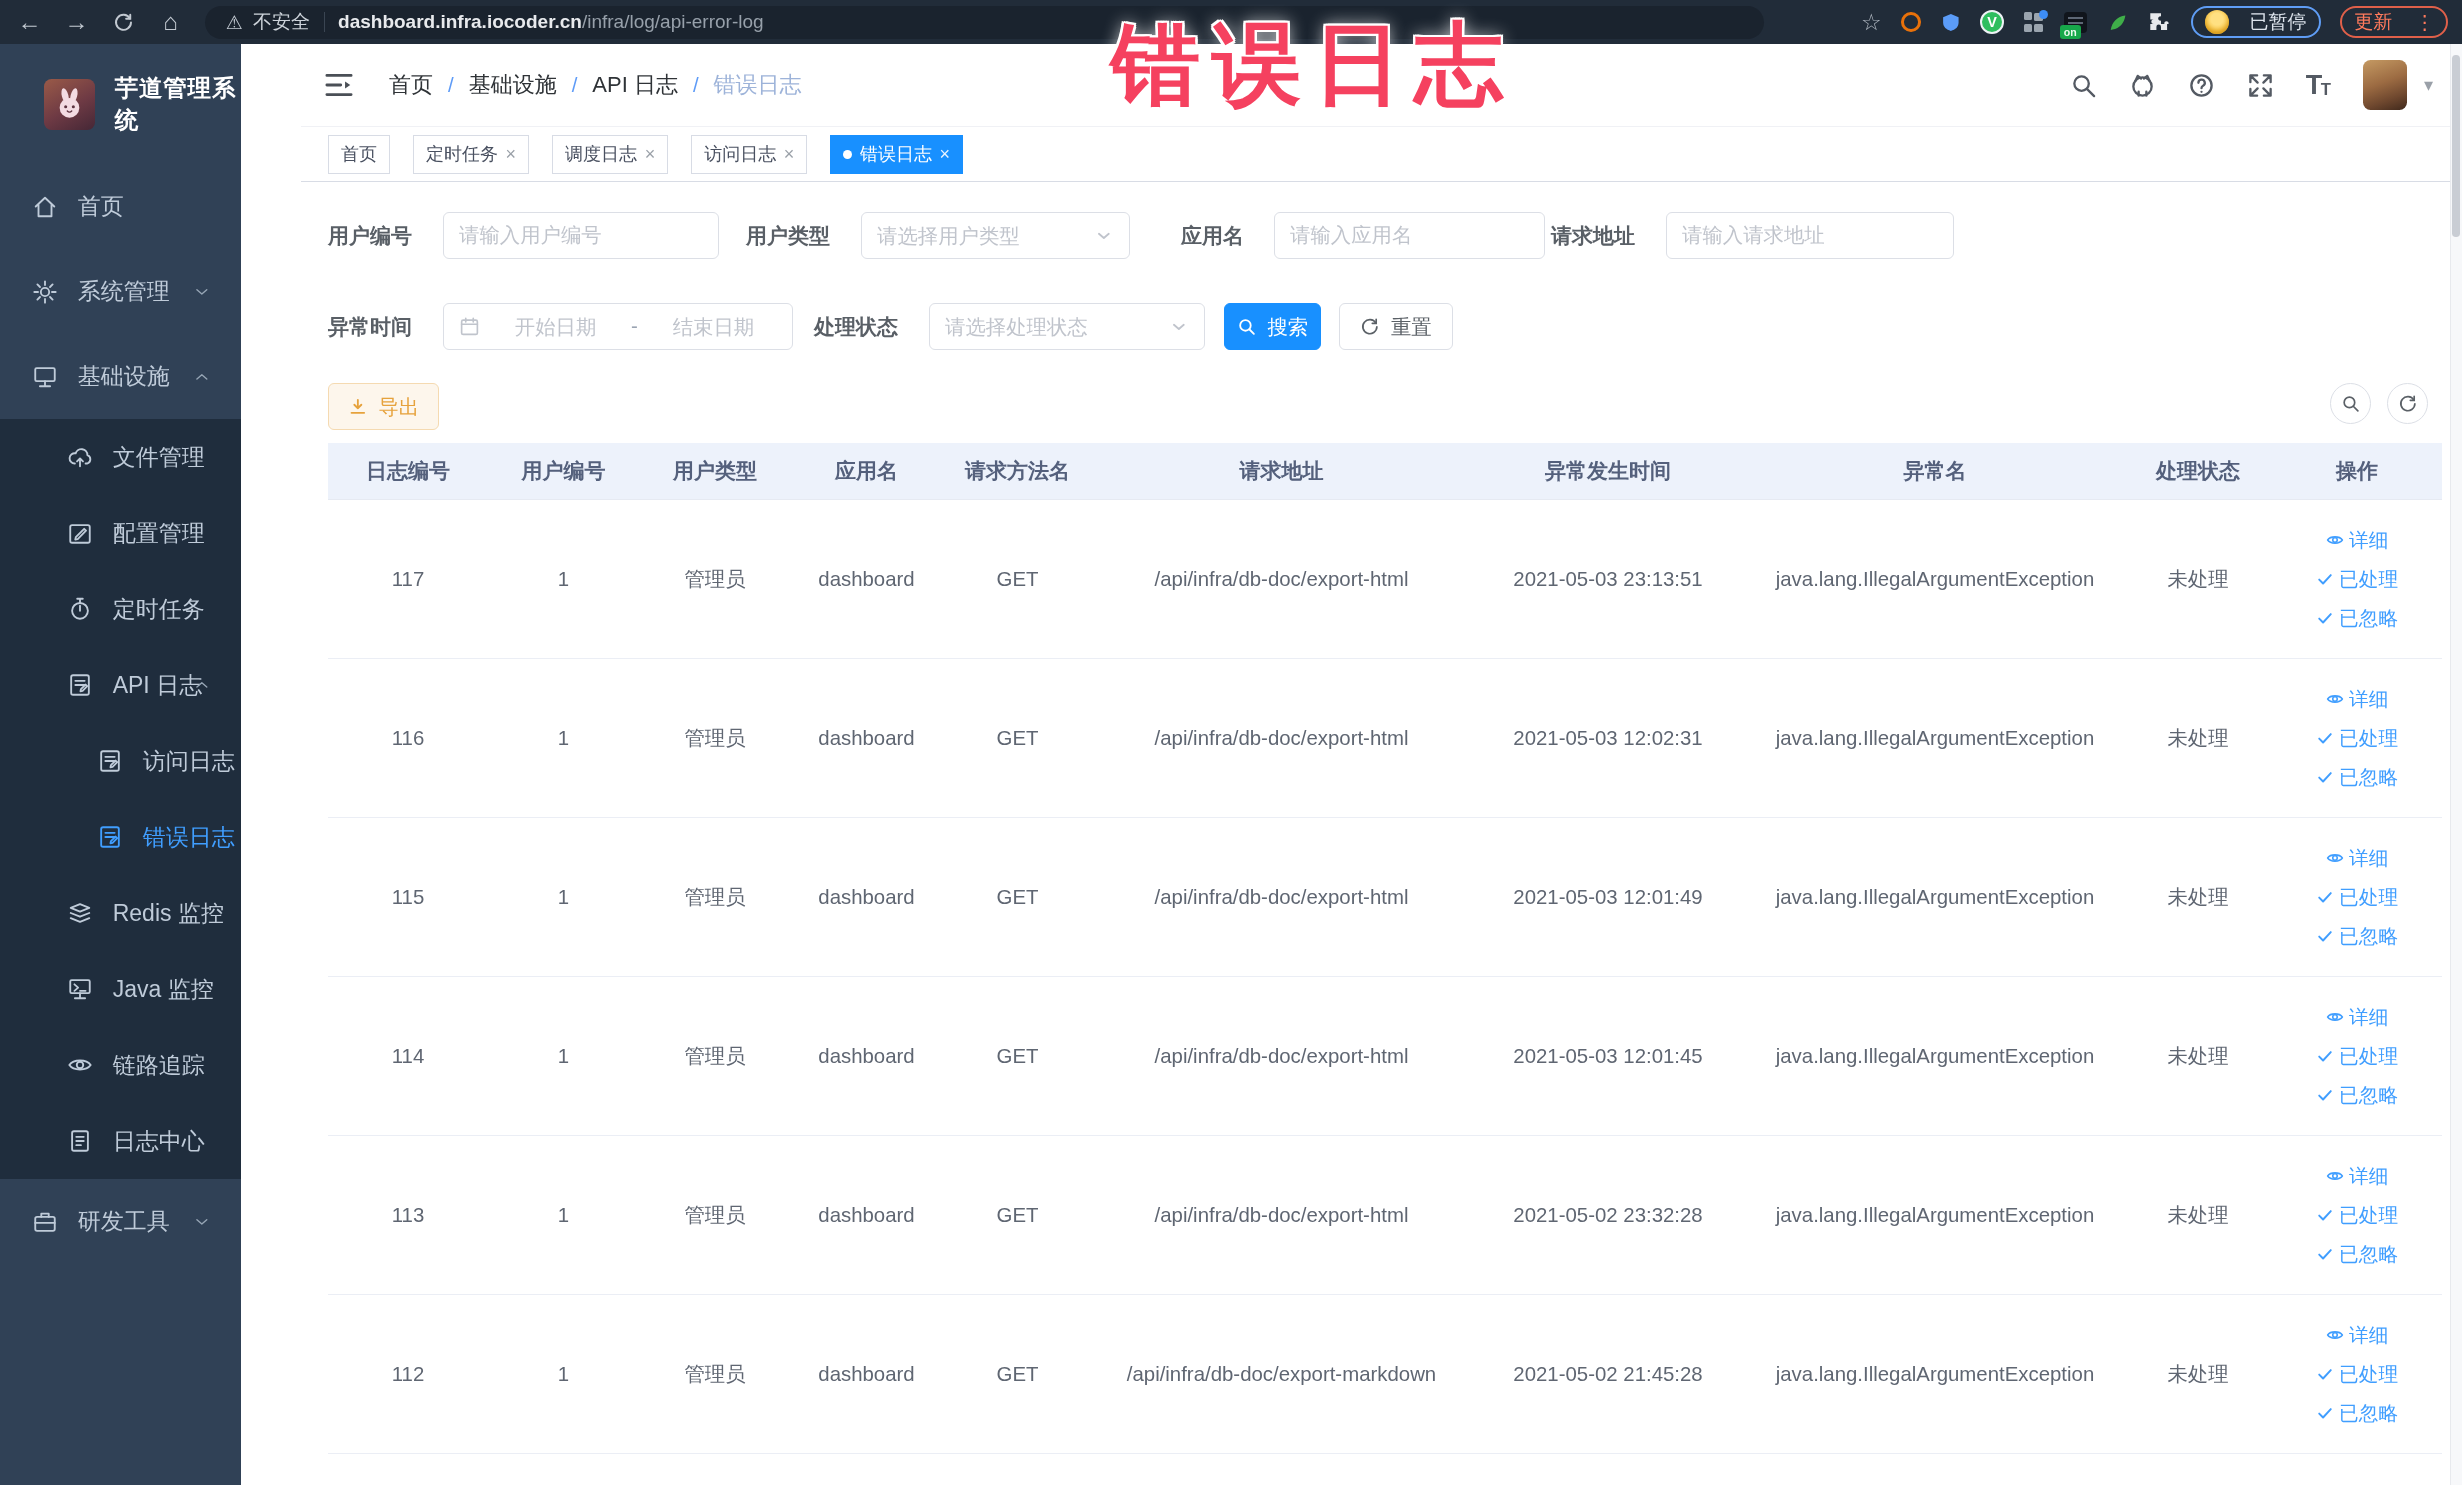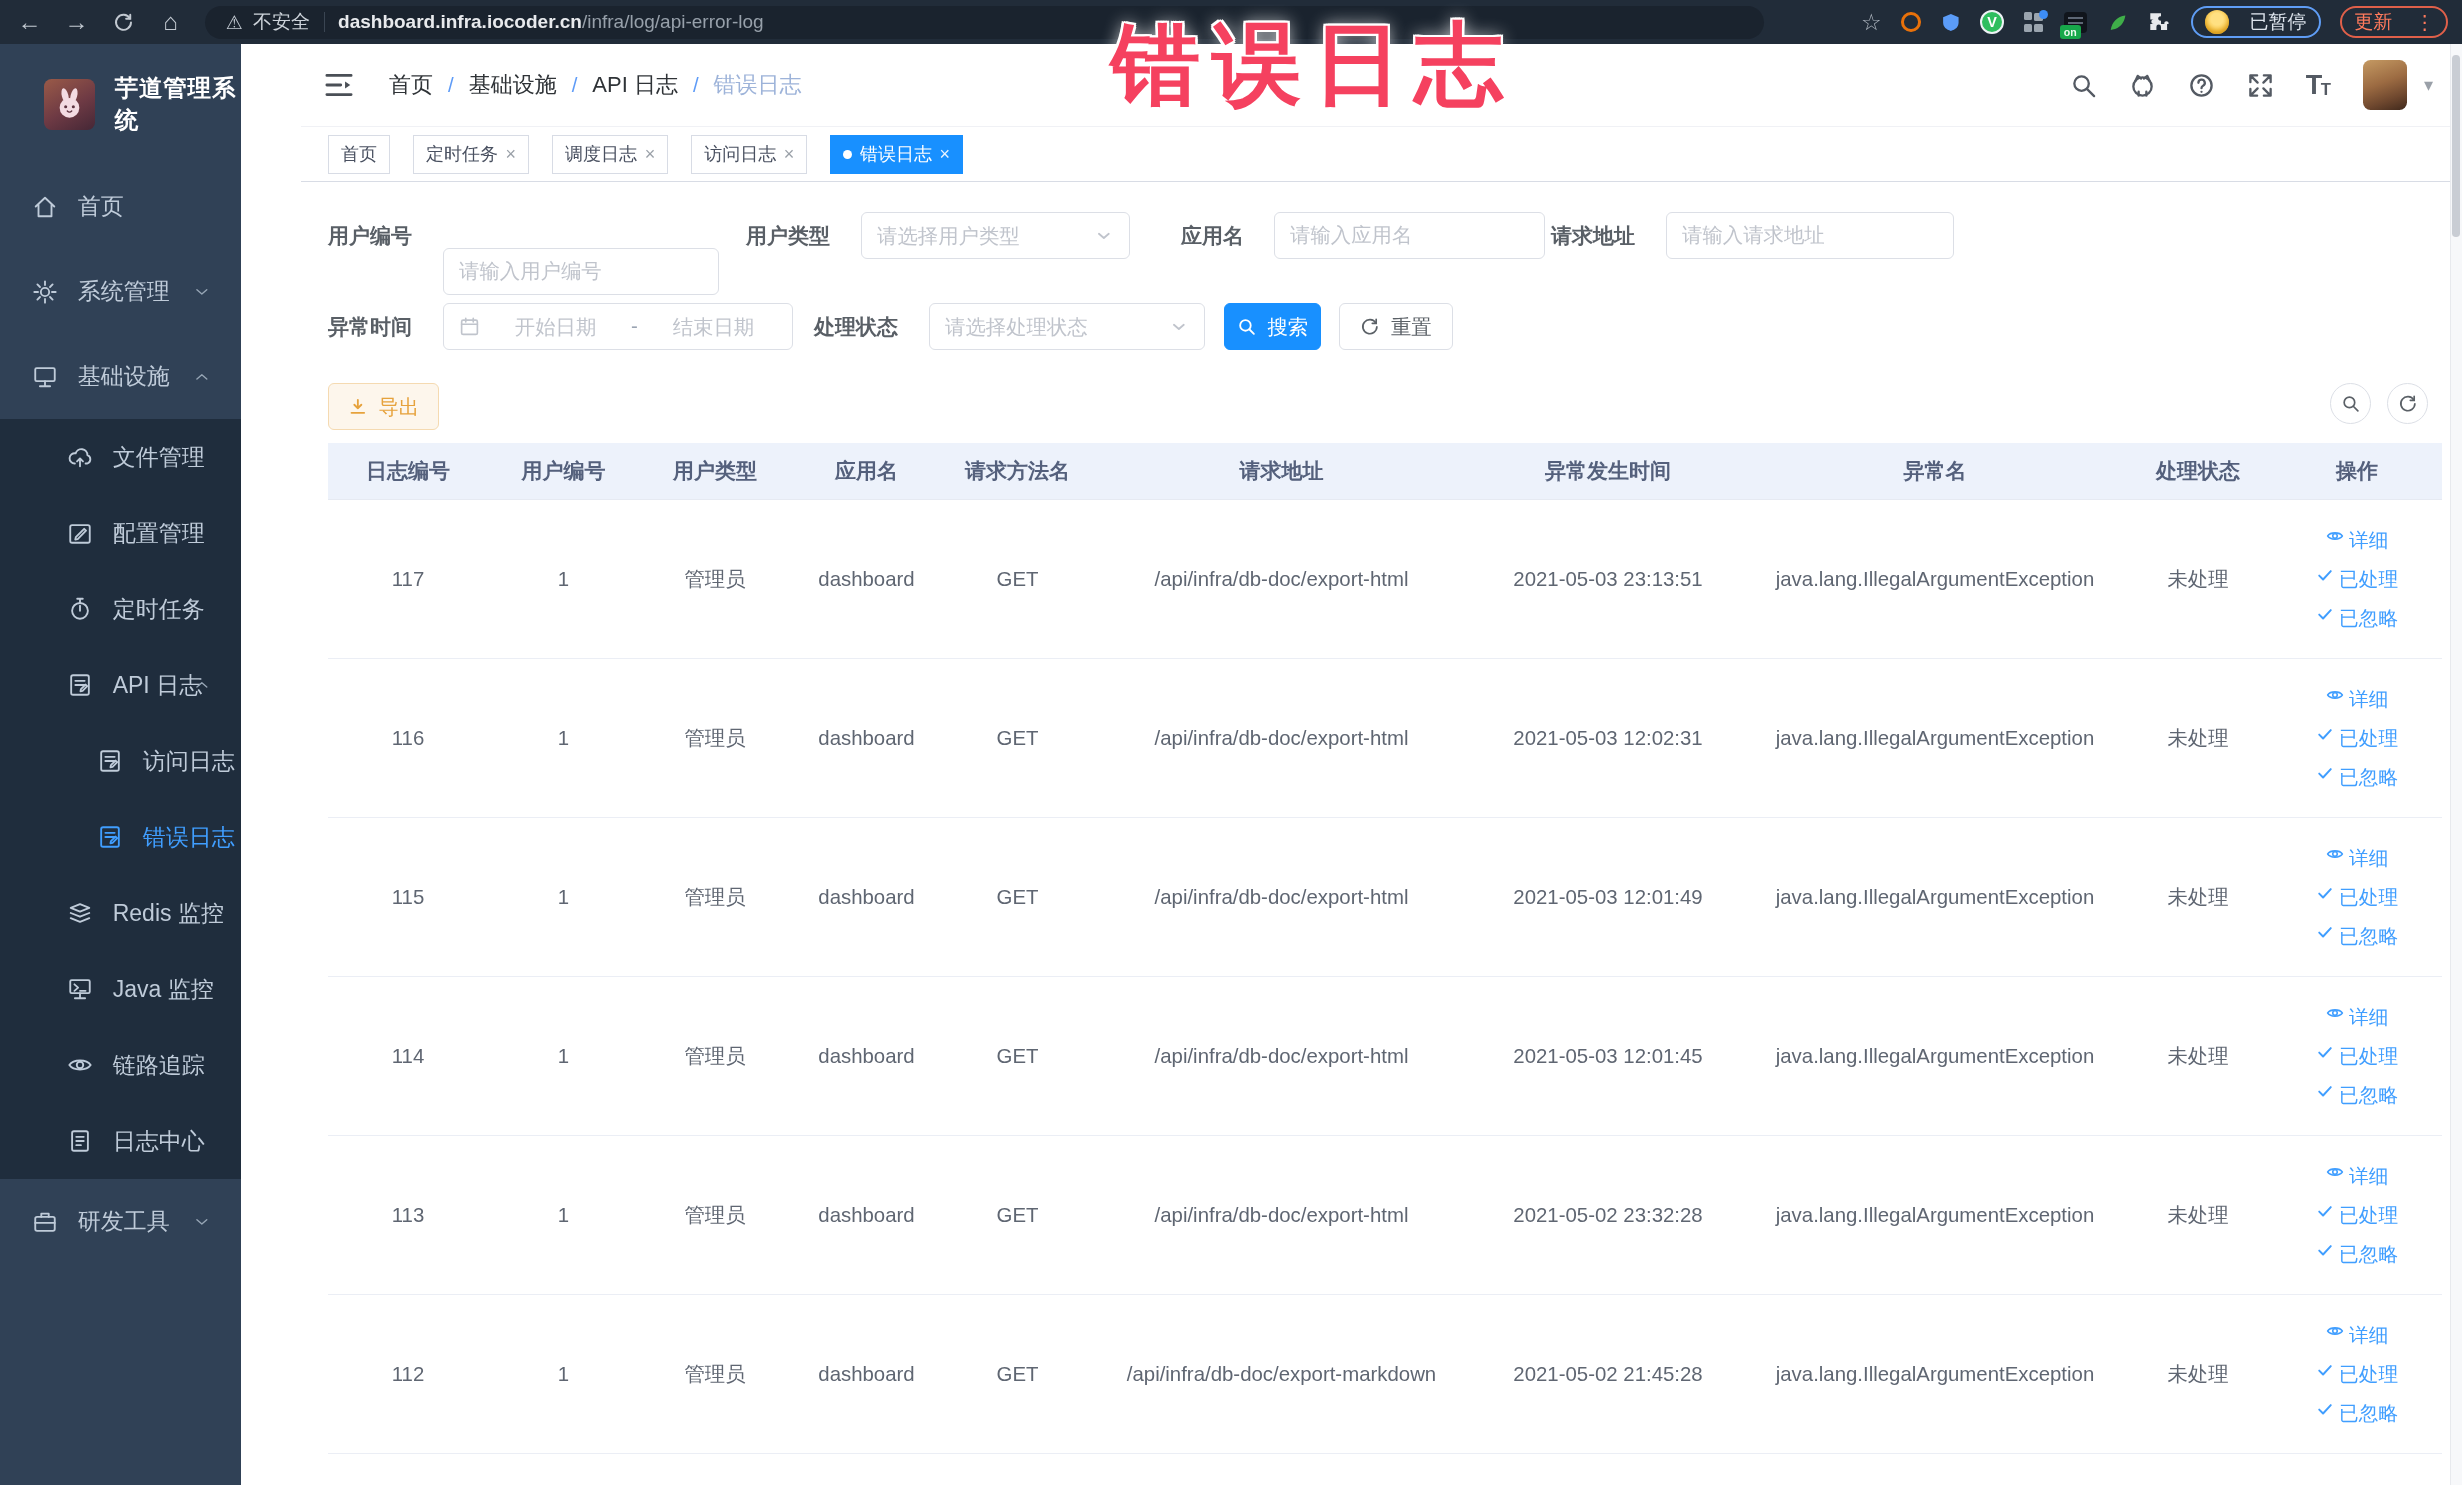--- a/index.html
+++ b/index.html
@@ -117,21 +117,21 @@
   .cbtn .ic{width:19.7px;height:19.7px}
 
   
   .tbl{position:absolute;left:27px;top:261px;width:2114px}
   .thead{display:grid;height:57px;background:#edf2fb;align-items:center;font-weight:700;
          font-size:21px;color:#54607c;border-bottom:0.8px solid #e6eaf2}
   .trow{display:grid;height:159px;align-items:center;border-bottom:0.8px solid #ebeef5;
         font-size:20.4px;color:#5f6672}
   .tcell{text-align:center;padding:0 6px;white-space:nowrap;overflow:hidden}
   .acts{display:flex;flex-direction:column;align-items:center;gap:12px}
-  .alink{display:flex;gap:5.3px;color:#409eff;font-size:19.7px;cursor:pointer}
+  .alink{display:flex;align-items:center;gap:5.3px;color:#409eff;font-size:19.7px;cursor:pointer}
   .alink .ic{width:18px;height:18px}
 
   
   .overlay{position:absolute;left:1111px;top:4.5px;z-index:60;font-size:89px;font-weight:800;
      color:#f5415f;letter-spacing:12px;white-space:nowrap;pointer-events:none;
      text-shadow:2.3px 0 0 #fff,-2.3px 0 0 #fff,0 2.3px 0 #fff,0 -2.3px 0 #fff,2.3px 2.3px 0 #fff,
                  -2.3px -2.3px 0 #fff,2.3px -2.3px 0 #fff,-2.3px 2.3px 0 #fff,0 0 16.7px rgba(255,255,255,.95)}
 
   
   .vscroll{position:absolute;right:0;top:44px;width:12px;bottom:0;background:#f7f8fa;
@@ -440,21 +440,21 @@
       <div class="tag active">
         <span class="dot"></span>
         <span>错误日志</span>
         <span class="x">×</span>
       </div>
     </div>
 
   <div class="content">
 
     <span class="flabel" style="left:27px;top:30px">用户编号</span>
-    <input class="fctl" style="left: 142px; top: 30px; width: 276px; margin-top: 36px;" placeholder="请输入用户编号">
+    <input class="fctl" style="left: 142px; top: 30px; width: 276px;" placeholder="请输入用户编号">
     <span class="flabel" style="left:445px;top:30px">用户类型</span>
     <div class="fctl fsel" style="left:560px;top:30px;width:269px">
       <span>请选择用户类型</span>
       <span class="ic">
           <svg viewBox="0 0 28 28" fill="none" stroke="currentColor" stroke-width="2.6" stroke-linecap="round" stroke-linejoin="round">
             <path d="M7 11l7 6 7-6"></path>
           </svg>
         </span>
     </div>
     <span class="flabel" style="left:880px;top:30px">应用名</span>

